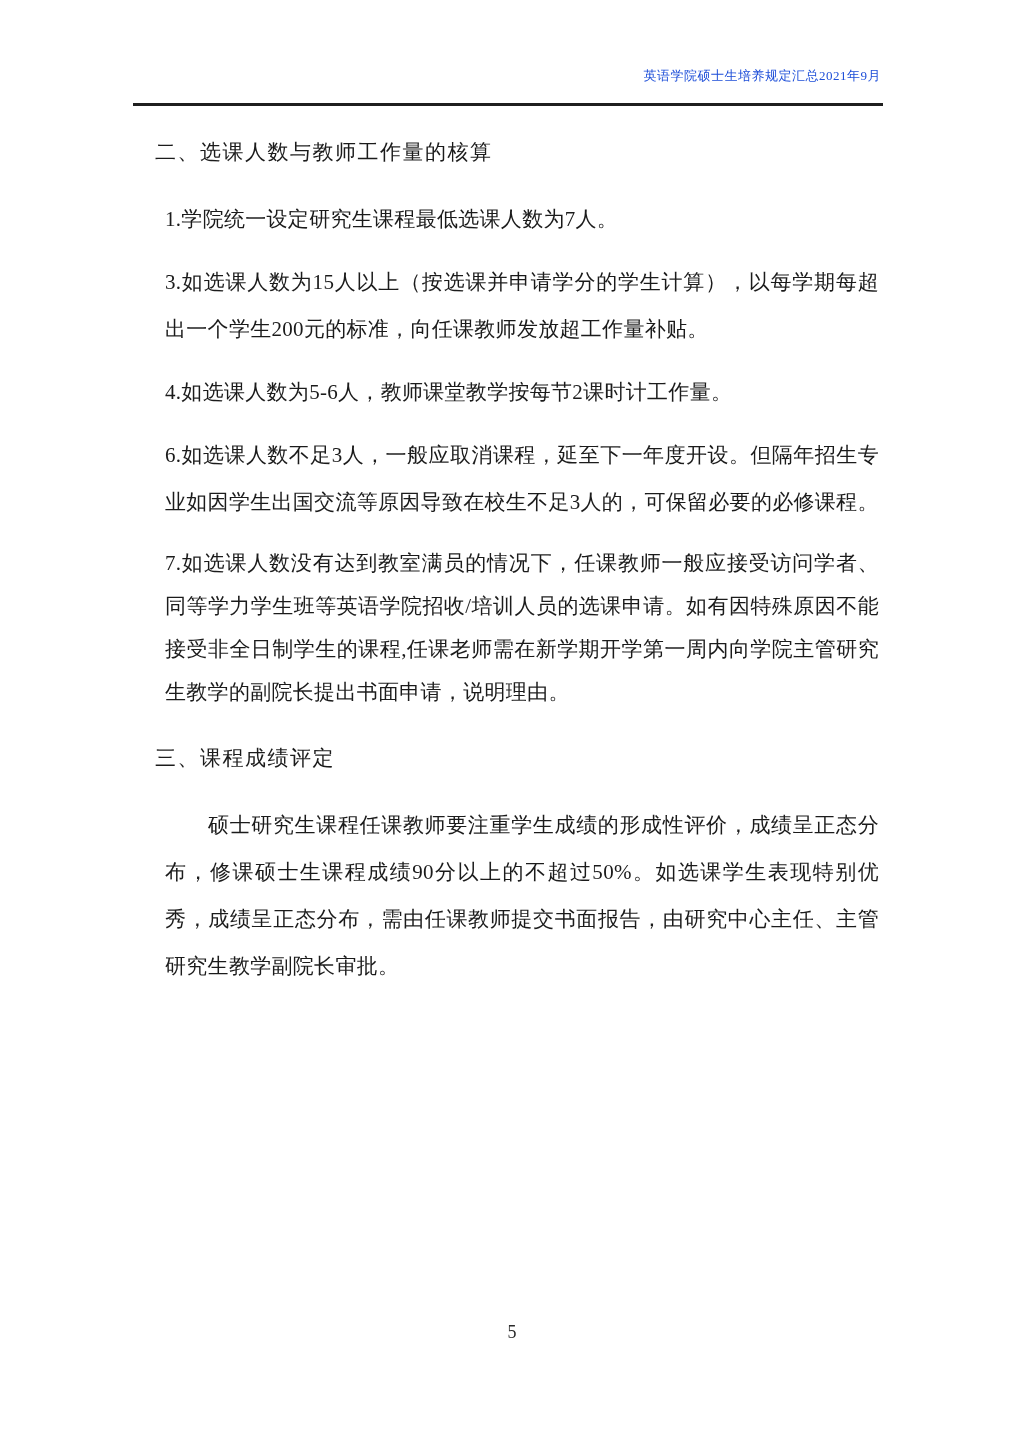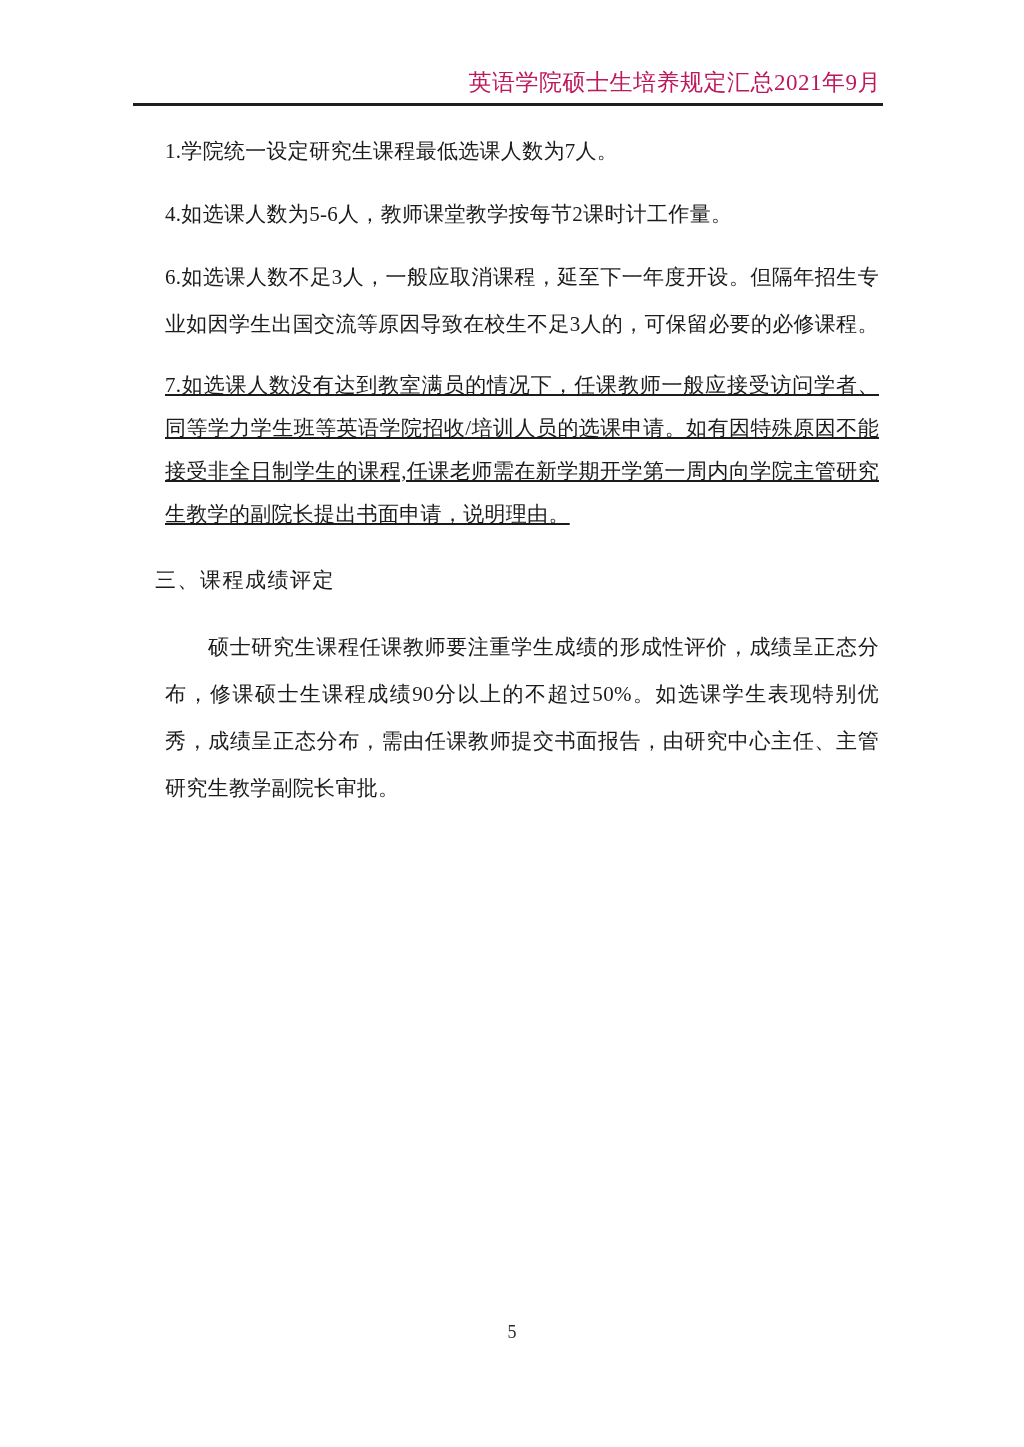--- a/index.html
+++ b/index.html
@@ -13,24 +13,24 @@
     height: 1447px;
     background: #ffffff;
     font-family: "Liberation Serif", "DejaVu Serif", serif;
     color: #1b1b1b;
     overflow: hidden;
   }
   .running-header {
     position: absolute;
     top: 67px;
     right: 143px;
-    font-size: 23px;
+    font-size: 13px;
     letter-spacing: 0.5px;
     white-space: nowrap;
-    color: #be185d;
+    color: #1d4ed8;
   }
   .header-rule {
     position: absolute;
     top: 103px;
     left: 133px;
     width: 750px;
     height: 0;
     border-top: 3px solid #1f1f1f;
   }
   .content {
@@ -53,21 +53,20 @@
   }
   .para {
     margin: 0 0 16px 10px;
     line-height: 47px;
     text-align: justify;
     text-justify: inter-ideograph;
     letter-spacing: 0.3px;
   }
   .para.tight {
     line-height: 43px;
-    text-decoration: underline;
   }
   .para.indent {
     text-indent: 43px;
   }
   .page-number {
     position: absolute;
     top: 1322px;
     left: 0;
     width: 100%;
     text-align: center;
@@ -79,24 +78,26 @@
 <body>
 
 <div class="page">
 
   <div class="running-header">英语学院硕士生培养规定汇总2021年9月</div>
 
   <div class="header-rule"></div>
 
   <div class="content">
 
+    <h2 class="sec-heading">二、选课人数与教师工作量的核算</h2>
 
     <p class="para">1.学院统一设定研究生课程最低选课人数为7人。</p>
 
 
+    <p class="para">3.如选课人数为15人以上（按选课并申请学分的学生计算），以每学期每超出一个学生200元的标准，向任课教师发放超工作量补贴。</p>
 
     <p class="para">4.如选课人数为5-6人，教师课堂教学按每节2课时计工作量。</p>
 
 
     <p class="para">6.如选课人数不足3人，一般应取消课程，延至下一年度开设。但隔年招生专业如因学生出国交流等原因导致在校生不足3人的，可保留必要的必修课程。</p>
 
     <p class="para tight">7.如选课人数没有达到教室满员的情况下，任课教师一般应接受访问学者、同等学力学生班等英语学院招收/培训人员的选课申请。如有因特殊原因不能接受非全日制学生的课程,任课老师需在新学期开学第一周内向学院主管研究生教学的副院长提出书面申请，说明理由。</p>
 
     <h2 class="sec-heading">三、课程成绩评定</h2>
 

